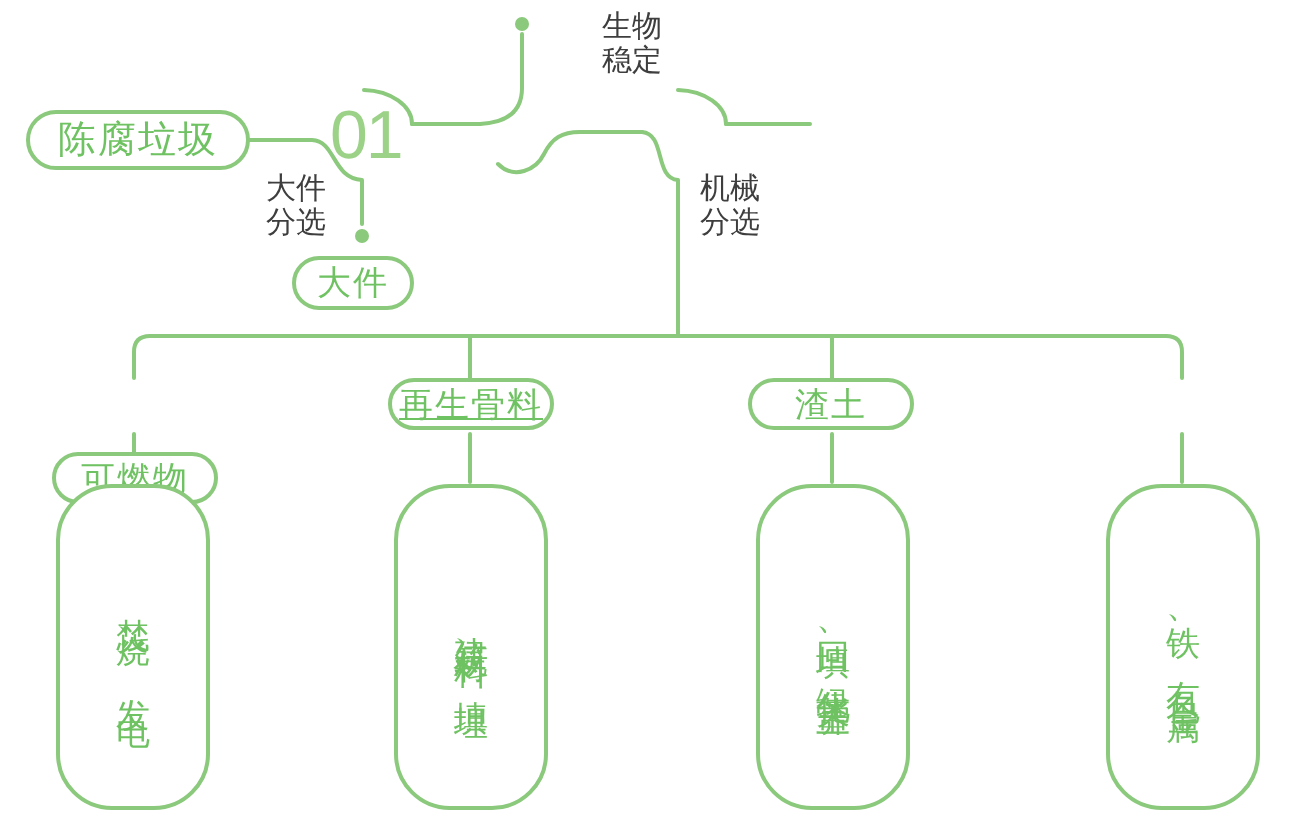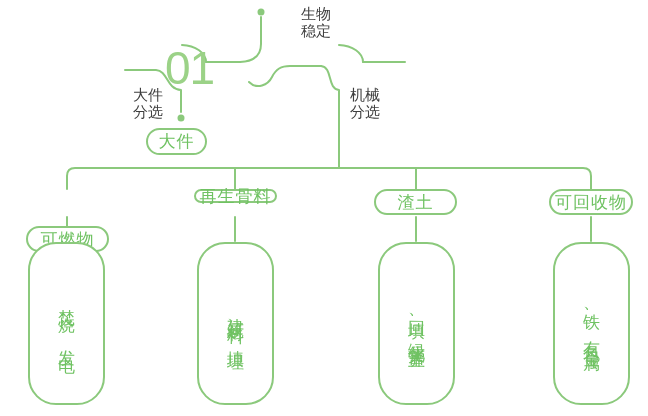--- a/index.html
+++ b/index.html
@@ -17,21 +17,21 @@
   .abs{position:absolute;box-sizing:border-box;}
   .pill{
     border:2px solid var(--line,#8bc97c);border-radius:999px;
     color:var(--pill-text,#6fc262);
     display:flex;align-items:center;justify-content:center;
     font-size:17px;letter-spacing:1px;white-space:nowrap;
     background:var(--background,#fff);
   }
   .pill.src{font-size:19px;}
   .num{
-    color:var(--number,#9bd287);font-size:46px;line-height:36px;
+    color:var(--number,#9bd287);font-size:34px;line-height:36px;
     text-align:left;letter-spacing:-1px;
   }
   .ann{
     color:var(--annotation-text,#3e3e3e);font-size:15px;line-height:17px;
     white-space:nowrap;
   }
   .ann span{display:block;}
   .rbox{
     border:2px solid var(--line,#8bc97c);border-radius:28px;
     display:flex;align-items:center;justify-content:center;
@@ -47,21 +47,21 @@
   
   .src-pill{left:13px;top:55px;width:112px;height:30px;}
   .num-01{left:165px;top:50px;width:42px;height:36px;}
   .num-02{left:235px;top:50px;width:42px;height:36px;}
   .num-03{left:321px;top:52px;width:42px;height:36px;}
   .ann-01{left:133px;top:86px;}
   .ann-02{left:269px;top:5px;margin-left:32px;}
   .ann-03{left:350px;top:86px;}
   .large-pill{left:146px;top:128px;width:61px;height:27px;}
   .cat-1{left:26px;top:189px;width:83px;height:26px;margin-top:37px;}
-  .cat-2{left:194px;top:189px;width:83px;height:14px;}
+  .cat-2{left:194px;top:189px;width:83px;height:26px;text-decoration:underline;}
   .cat-3{left:374px;top:189px;width:83px;height:26px;}
   .cat-4{left:549px;top:189px;width:84px;height:26px;}
   .box-1{left:28px;top:242px;width:77px;height:163px;}
   .box-2{left:197px;top:242px;width:77px;height:163px;}
   .box-3{left:378px;top:242px;width:77px;height:163px;}
   .box-4{left:553px;top:242px;width:77px;height:163px;}
 </style>
 </head>
 <body>
 
@@ -80,20 +80,21 @@
     <path class="ln" d="M 363 62 L 405 62"></path>
     <path class="ln" d="M 67 189 L 67 176 Q 67 168 75 168 L 583 168 Q 591 168 591 176 L 591 189"></path>
     <path class="ln" d="M 235 168 L 235 189"></path>
     <path class="ln" d="M 416 168 L 416 189"></path>
     <path class="ln" d="M 67 217 L 67 241"></path>
     <path class="ln" d="M 235 217 L 235 241"></path>
     <path class="ln" d="M 416 217 L 416 241"></path>
     <path class="ln" d="M 591 217 L 591 241"></path>
   </svg>
 
+  <div class="abs pill src src-pill">陈腐垃圾</div>
 
   <div class="abs num num-01">01</div>
 
   <div class="abs ann ann-01">
     <span>大件</span>
     <span>分选</span>
   </div>
   <div class="abs ann ann-02">
     <span>生物</span>
     <span>稳定</span>
@@ -101,21 +102,20 @@
   <div class="abs ann ann-03">
     <span>机械</span>
     <span>分选</span>
   </div>
 
   <div class="abs pill large-pill">大件</div>
 
   <div class="abs pill cat-1">可燃物</div>
   <div class="abs pill cat-2">再生骨料</div>
   <div class="abs pill cat-3">渣土</div>
-  <div class="abs pill cat-4">可回收物</div>
 
   <div class="abs rbox box-1">
     <span class="vtext ls8">焚烧、发电</span>
   </div>
   <div class="abs rbox box-2">
     <span class="vtext ls3">建筑材料、填埋</span>
   </div>
   <div class="abs rbox box-3">
     <span class="vtext ls2">回填、绿化营养土</span>
   </div>

